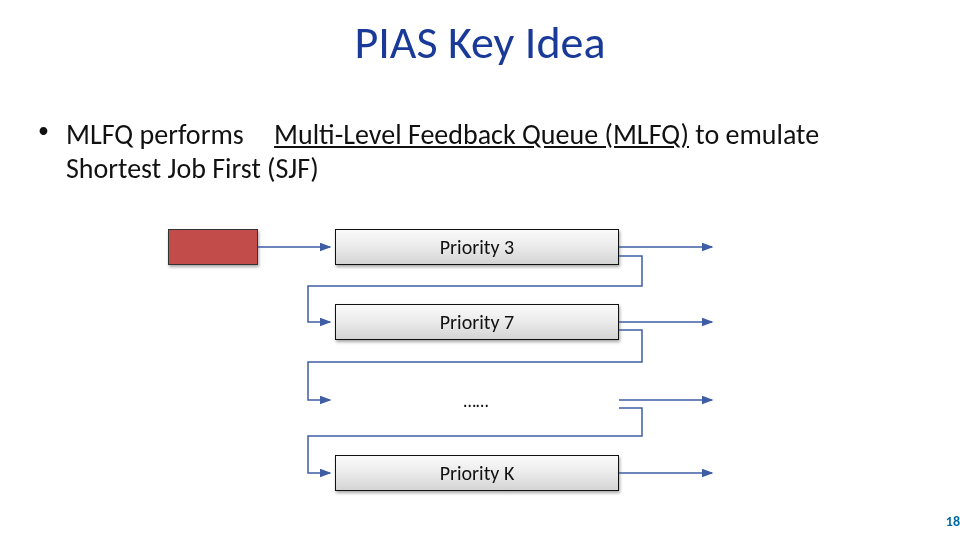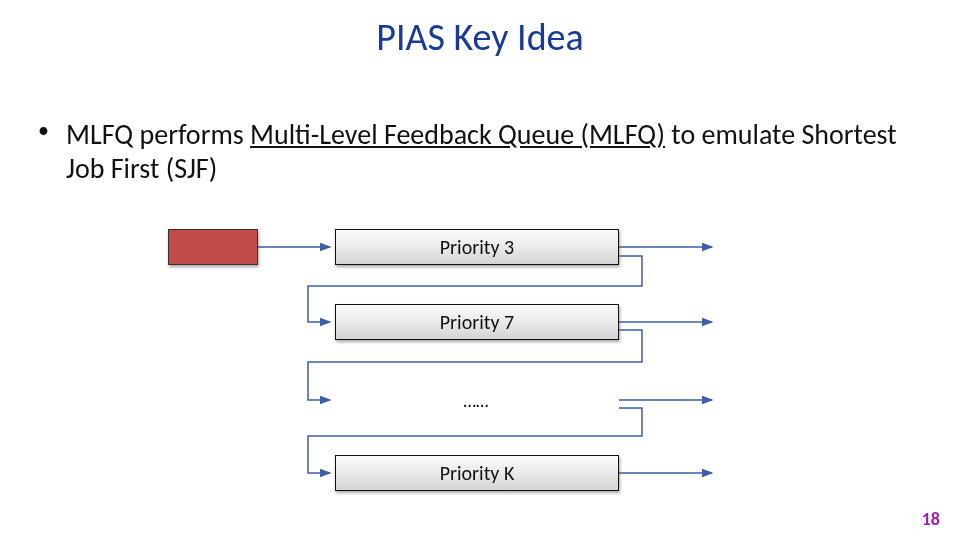--- a/index.html
+++ b/index.html
@@ -16,21 +16,21 @@
     position: relative;
     width: 960px;
     height: 540px;
   }
   .title {
     position: absolute;
     top: 14px;
     left: 0;
     width: 960px;
     text-align: center;
-    font-size: 38px;
+    font-size: 46px;
     font-weight: 400;
     color: #1a3a9a;
   }
   .bullet {
     position: absolute;
     top: 118px;
     left: 38px;
     right: 40px;
     font-size: 28px;
     color: #111;
@@ -69,46 +69,46 @@
   }
   .ellipsis-label {
     position: absolute;
     font-size: 18px;
     color: #111;
     text-align: center;
     width: 282px;
   }
   .pagenum {
     position: absolute;
-    right: 20px;
+    right: 0;
     bottom: 10px;
-    font-size: 18px;
+    font-size: 14px;
     font-weight: 700;
-    color: #a21caf;
+    color: #0369a1;
   }
   svg.arrows {
     position: absolute;
     left: 0;
     top: 0;
     width: 960px;
     height: 540px;
     pointer-events: none;
   }
 </style>
 </head>
 <body>
 
 <div class="slide">
 
   <div class="title">PIAS Key Idea</div>
 
   <div class="bullet">
     <span class="dot">•</span>
     <span class="txt">
-      <span>MLFQ performs </span><span style="text-decoration: underline;">Multi-Level Feedback Queue (MLFQ)</span><span> to emulate Shortest Job First (SJF)</span>
+      <span>MLFQ performs </span><span style="text-decoration: underline; margin-left: 24px;">Multi-Level Feedback Queue (MLFQ)</span><span> to emulate Shortest Job First (SJF)</span>
     </span>
   </div>
 
   <div class="redbox" style="left:168px; top:229px;"></div>
 
   <div class="qbox" style="left:335px; top:229px;">Priority 3</div>
   <div class="qbox" style="left:335px; top:304px;">Priority 7</div>
   <div class="ellipsis-label" style="left:335px; top:390px;">……</div>
   <div class="qbox" style="left:335px; top:455px;">Priority K</div>
 

